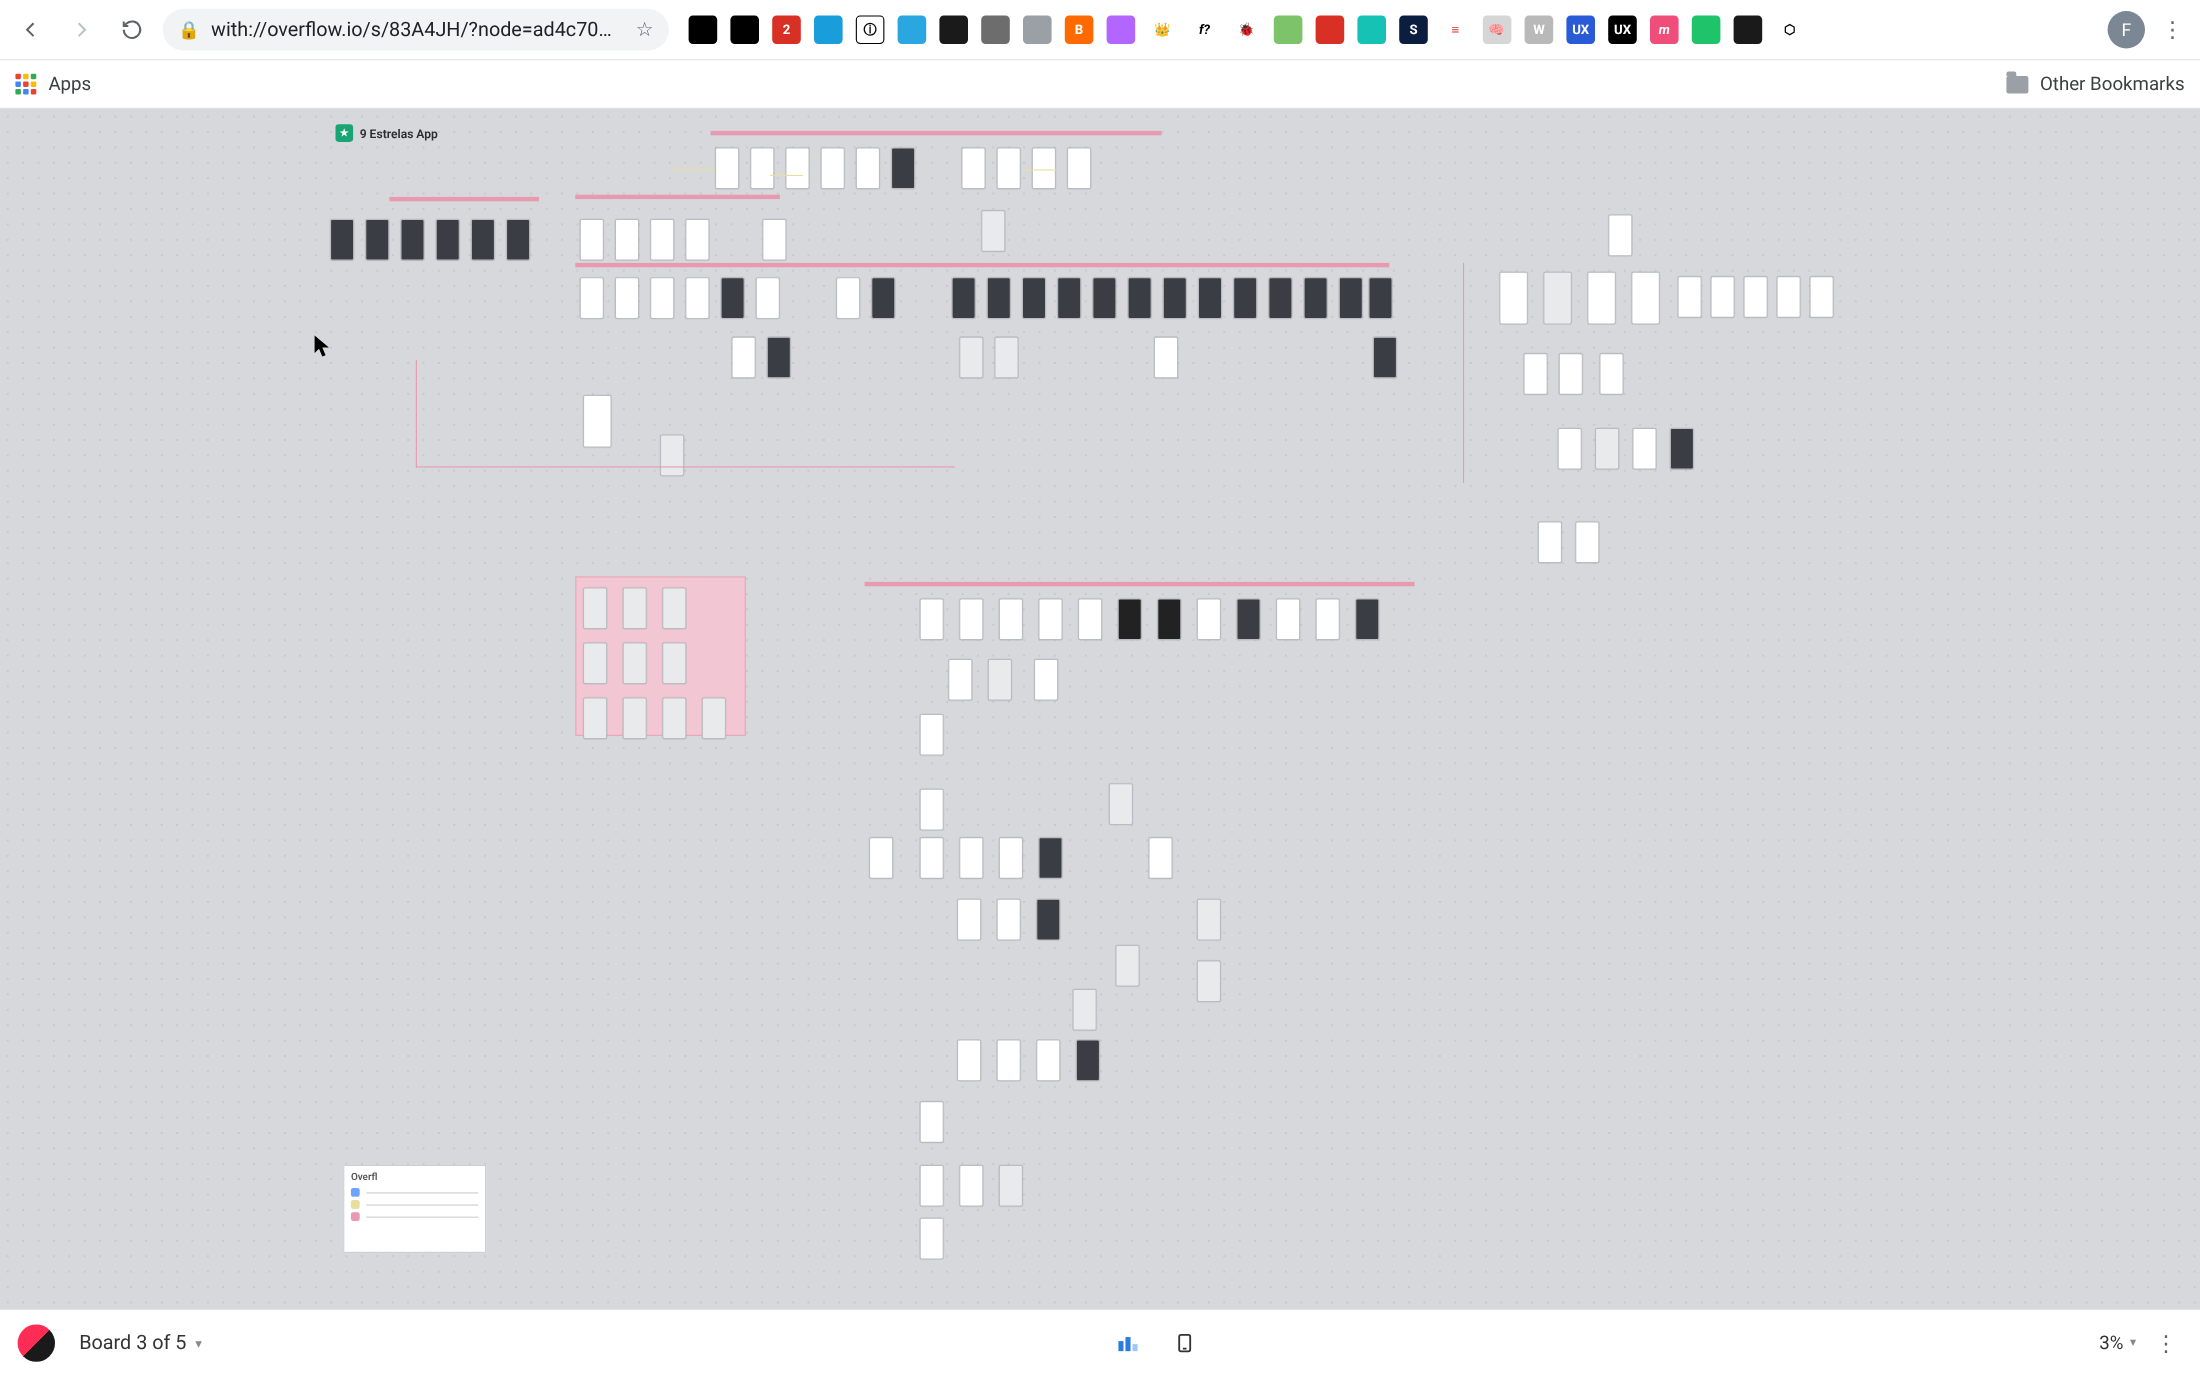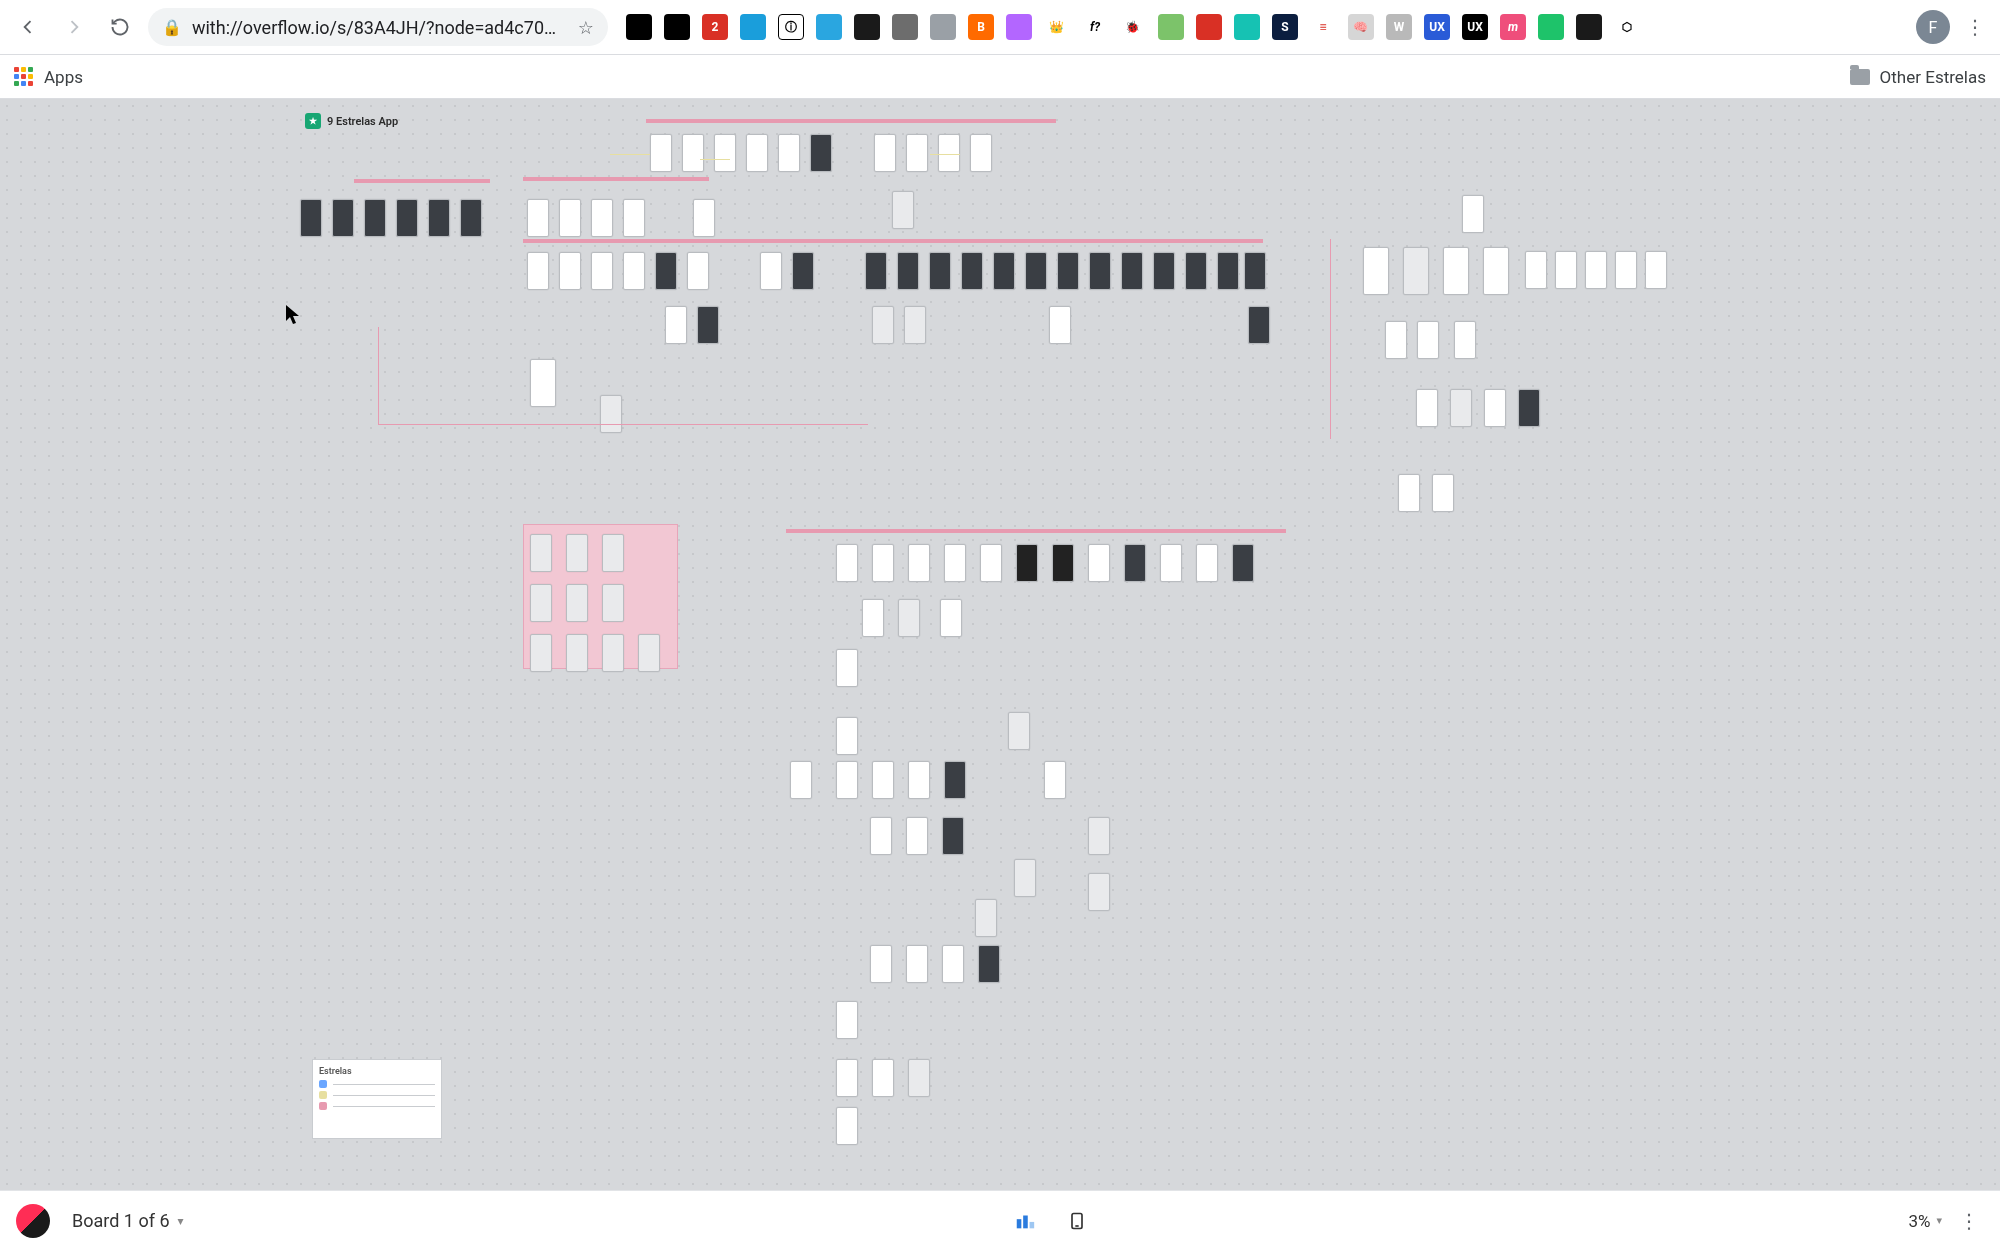--- a/index.html
+++ b/index.html
@@ -149,32 +149,32 @@
         <span></span>
         <span></span>
         <span></span>
         <span></span>
         <span></span>
         <span></span>
       </div>
     <span>Apps</span>
     <div class="spacer"></div>
     <div class="folder-ico"></div>
-    <span>Other Estrelas</span>
+    <span>Other Bookmarks</span>
   </div>
 
   <div class="viewport">
     <div class="stage" id="stage">
       <div class="project-badge">
         <div class="logo">★</div>
         <span>9 Estrelas App</span>
       </div>
 
       <div class="caption-box" style="left:312px;top:960px">
-        <div class="hdr">Estrelas</div>
+        <div class="hdr">Overfl</div>
         <div class="row">
             <span class="sw"></span>
             <span class="ln"></span>
           </div>
         <div class="row">
             <span class="sw"></span>
             <span class="ln"></span>
           </div>
         <div class="row">
             <span class="sw"></span>
@@ -317,21 +317,21 @@
         <div class="wire v" style="left: 378px; top: 228px; height: 98px;"></div>
         <div class="wire v" style="left: 1330px; top: 140px; height: 200px;"></div>
         <div class="wire yl" style="left: 610px; top: 55px; width: 40px;"></div>
         <div class="wire yl" style="left: 700px; top: 60px; width: 30px;"></div>
         <div class="wire yl" style="left: 930px; top: 55px; width: 30px;"></div>
       </div>
 
     <div class="bottombar">
       <div class="brand"></div>
       <div class="board-dd">
-        <span>Board 1 of 6</span>
+        <span>Board 3 of 5</span>
         <span class="chev">▾</span>
       </div>
       <div class="mid">
         <div class="mode-btn active">
           <svg width="22" height="22" viewBox="0 0 24 24">
               <rect x="3" y="10" width="5" height="10" fill="#2a7bde"></rect>
               <rect x="10" y="6" width="5" height="14" fill="#2a7bde"></rect>
               <rect x="17" y="13" width="5" height="7" fill="#9ec7f2"></rect>
             </svg>
         </div>

